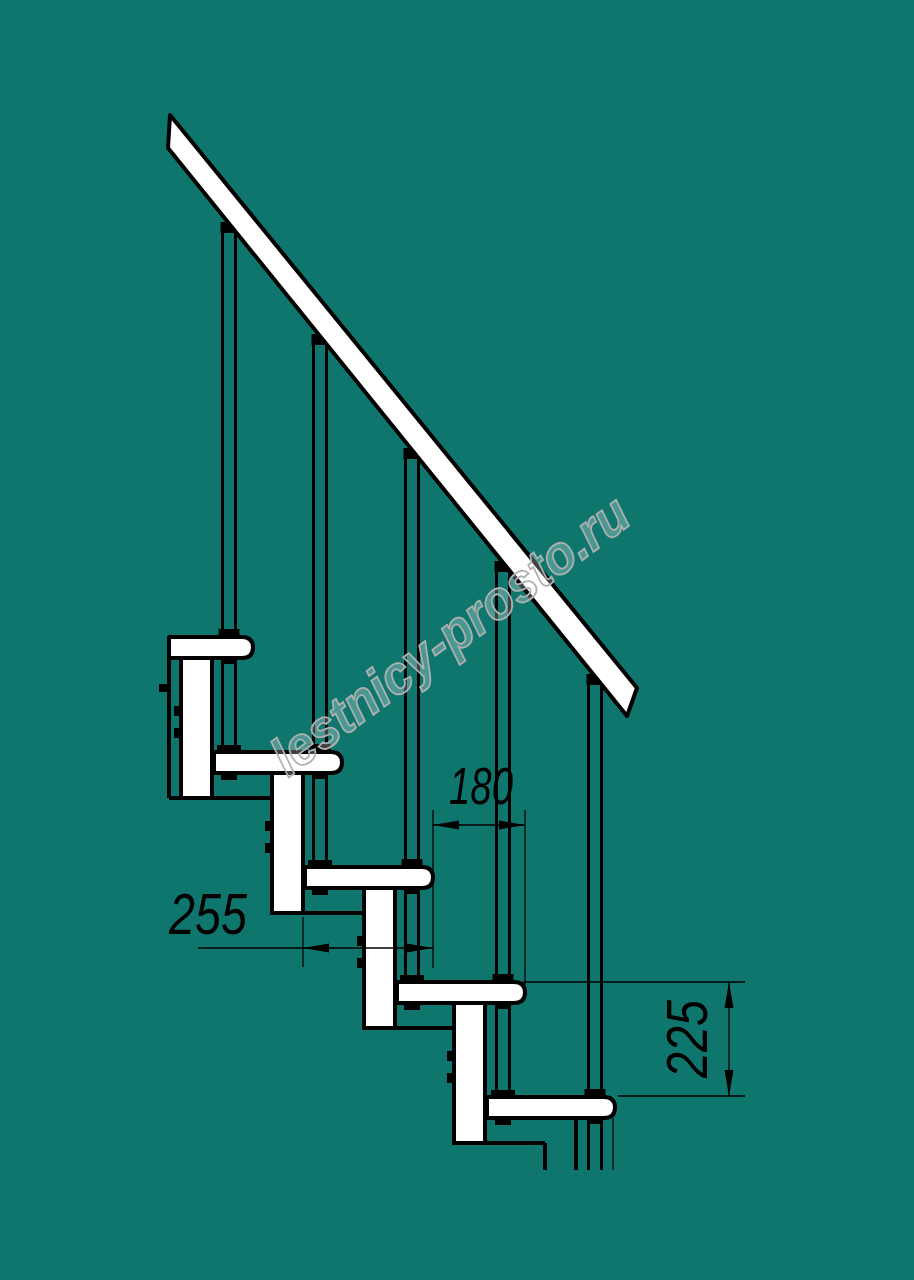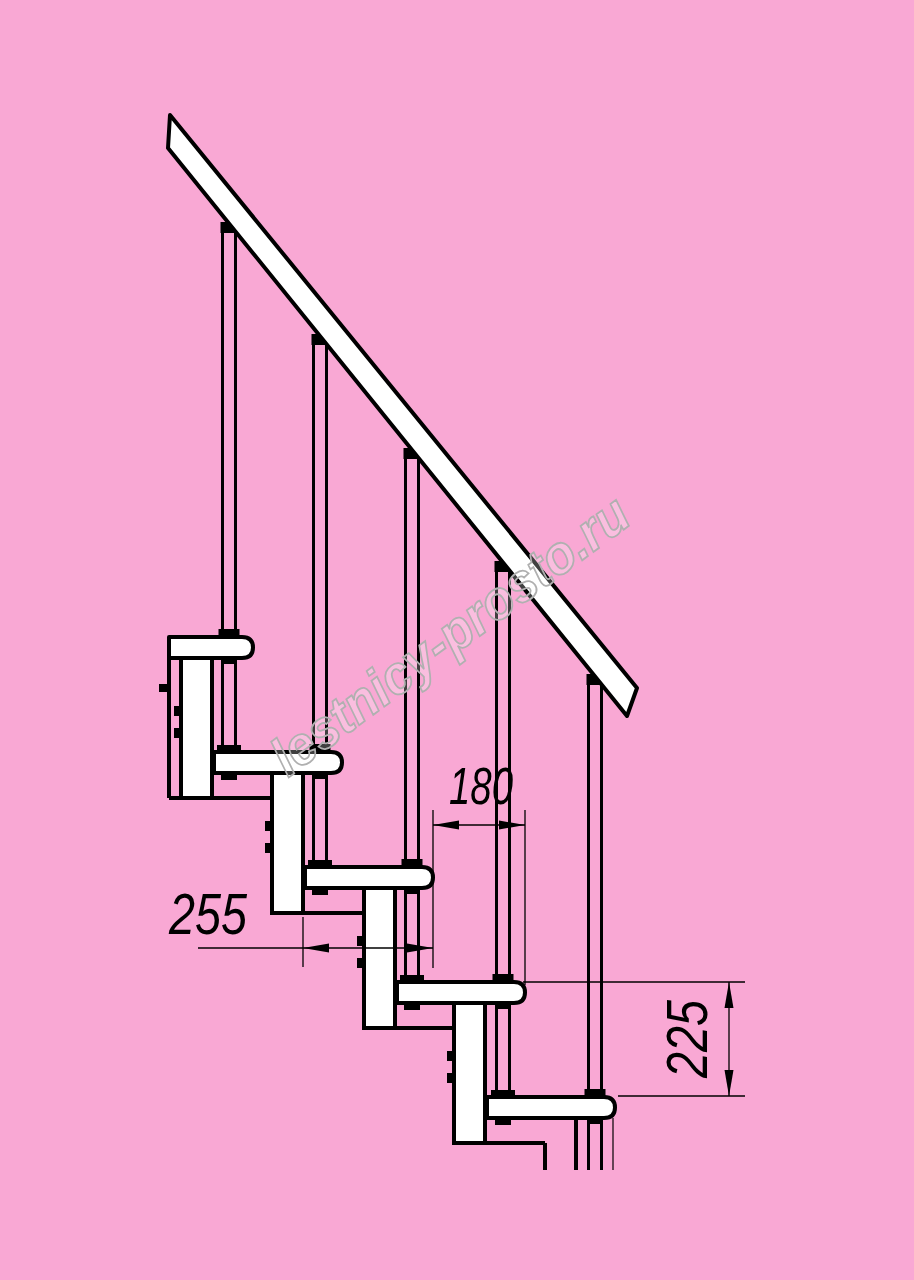--- a/index.html
+++ b/index.html
@@ -1,17 +1,17 @@
 <!DOCTYPE html>
 <html><head>
 <meta charset="utf-8">
 <style>
   html,body{margin:0;padding:0;background:#ffffff;}
   body{font-family:"Liberation Sans",sans-serif;}
-  .page{position:relative;width:914px;height:1280px;background:#f9a8d4;overflow:hidden;}
+  .page{position:relative;width:914px;height:1280px;background:#0f766e;overflow:hidden;}
   svg{display:block;}
   .dim-text{font-family:"Liberation Sans",sans-serif;font-style:italic;fill:#000;}
   .watermark-text{font-family:"Liberation Sans",sans-serif;font-style:italic;font-weight:bold;}
 </style>
 </head>
 <body>
 
 <div class="page">
 <svg width="914" height="1280" viewBox="0 0 914 1280" xmlns="http://www.w3.org/2000/svg">
 

